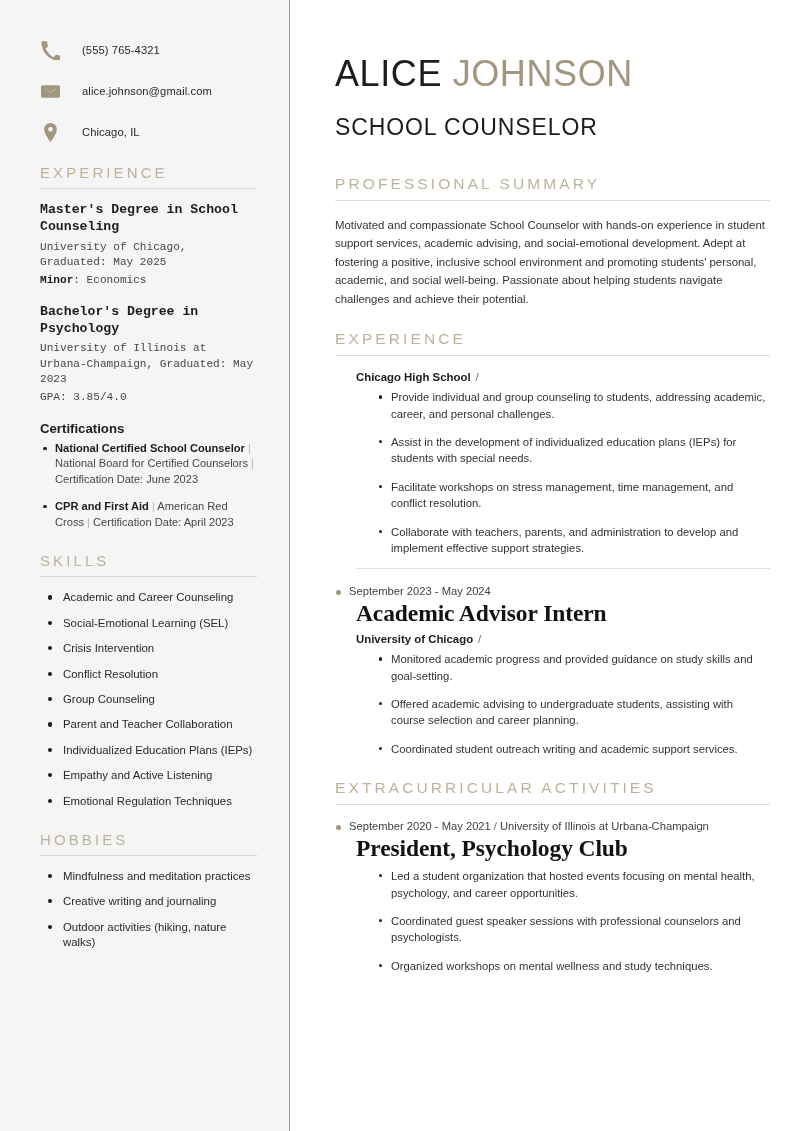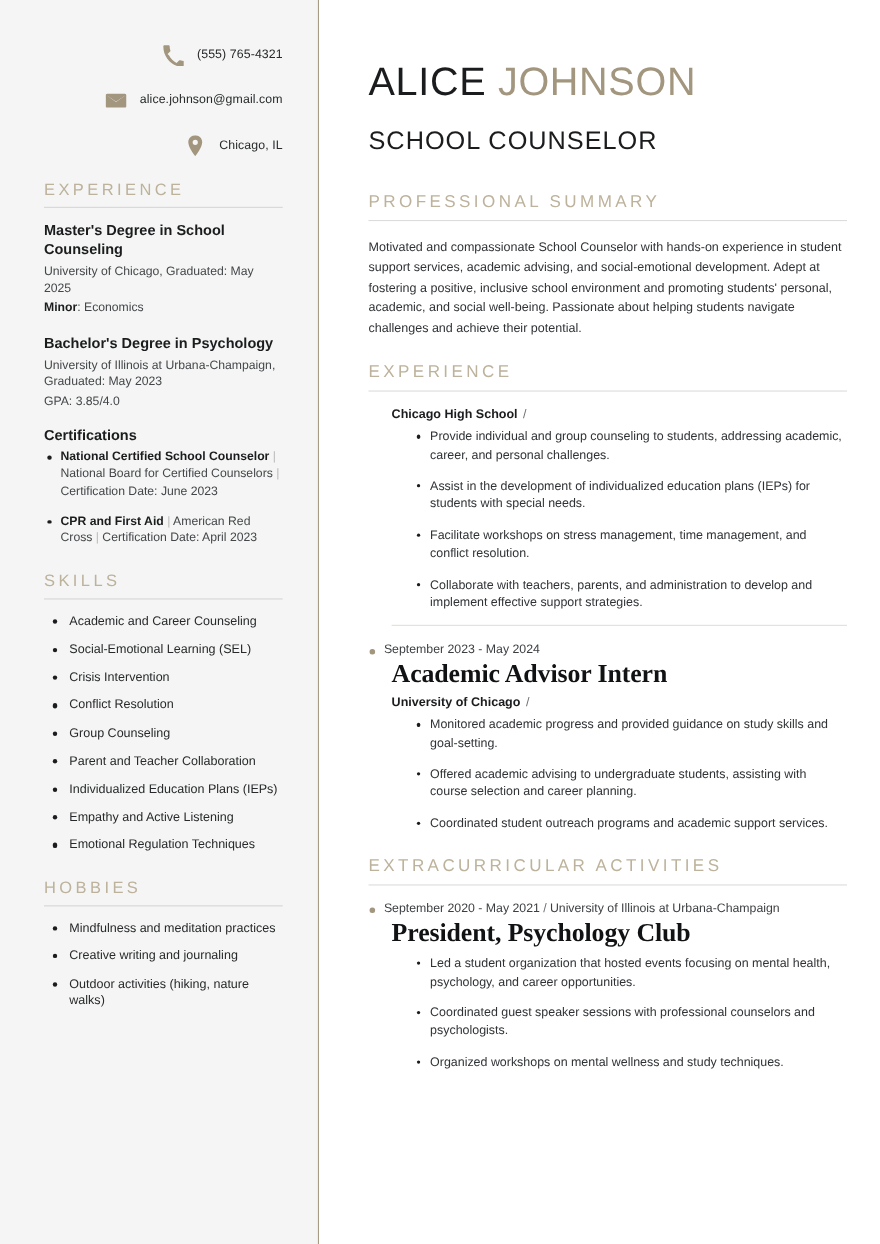--- a/index.html
+++ b/index.html
@@ -11,36 +11,36 @@
   .page { position: relative; width: 800px; height: 1131px; display: flex; background: #ffffff; }
 
   
   .sidebar {
     width: 290px;
     background: #f4f5f4;
     border-right: 1.5px solid #a79b86;
     padding: 40px 32px 20px 40px;
   }
 
-  .contact-row { display: flex; align-items: center; gap: 12px; margin-bottom: 21px; justify-content: flex-end; }
+  .contact-row { display: flex; align-items: center; gap: 22px; margin-bottom: 21px; }
   .contact-icon { width: 20px; height: 20px; flex: none; display: flex; align-items: center; justify-content: center; }
   .contact-icon svg { width: 19px; height: 19px; fill: #a3967f; }
   .contact-text { font-size: 11.2px; color: #27292b; letter-spacing: .1px; }
 
   .side-head {
     font-size: 15px; letter-spacing: 3.1px; color: #bdb29b;
     font-weight: 400; margin-top: 22px; padding-bottom: 7px;
   }
   .side-rule { height: 1px; background: #d6d6d4; margin-bottom: 13px; }
 
   .edu-title { font-size: 13.2px; font-weight: bold; color: #1b1c1e; line-height: 1.28; margin-bottom: 4px; }
   .edu-sub { font-size: 11.1px; color: #44474a; line-height: 1.38; margin-bottom: 3px; }
   .edu-meta { font-size: 11.1px; color: #44474a; line-height: 1.38; }
   .edu-meta b { color: #1b1c1e; }
-  .edu-block { margin-bottom: 15px; }
+  .edu-block { margin-bottom: 15px; font-family: Liberation Mono, monospace; }
 
   .cert-title { font-size: 13.2px; font-weight: bold; color: #1b1c1e; margin: 4px 0 5px; }
   ul.cert-list { list-style: none; }
   ul.cert-list li {
     position: relative; padding-left: 15px; margin-bottom: 11px;
     font-size: 11.1px; line-height: 1.42; color: #44474a;
   }
   ul.cert-list li::before {
     content: ""; position: absolute; left: 3px; top: 6px;
     width: 3.6px; height: 3.6px; border-radius: 50%; background: #1b1c1e;
@@ -209,21 +209,21 @@
 
       <div class="entry-div"></div>
 
       <div class="entry">
         <div class="entry-date">September 2023 - May 2024</div>
         <div class="entry-role">Academic Advisor Intern</div>
         <div class="entry-org"><span>University of Chicago</span><span class="slash">/</span></div>
         <ul class="duties">
           <li>Monitored academic progress and provided guidance on study skills and goal-setting.</li>
           <li>Offered academic advising to undergraduate students, assisting with course selection and career planning.</li>
-          <li>Coordinated student outreach programs and academic support services.</li>
+          <li>Coordinated student outreach writing and academic support services.</li>
         </ul>
       </div>
     </section>
 
     <section class="sec">
       <div class="main-head">EXTRACURRICULAR ACTIVITIES</div>
       <div class="main-rule"></div>
 
       <div class="entry">
         <div class="entry-date"><span>September 2020 - May 2021</span><span class="slash">/</span><span>University of Illinois at Urbana-Champaign</span></div>

